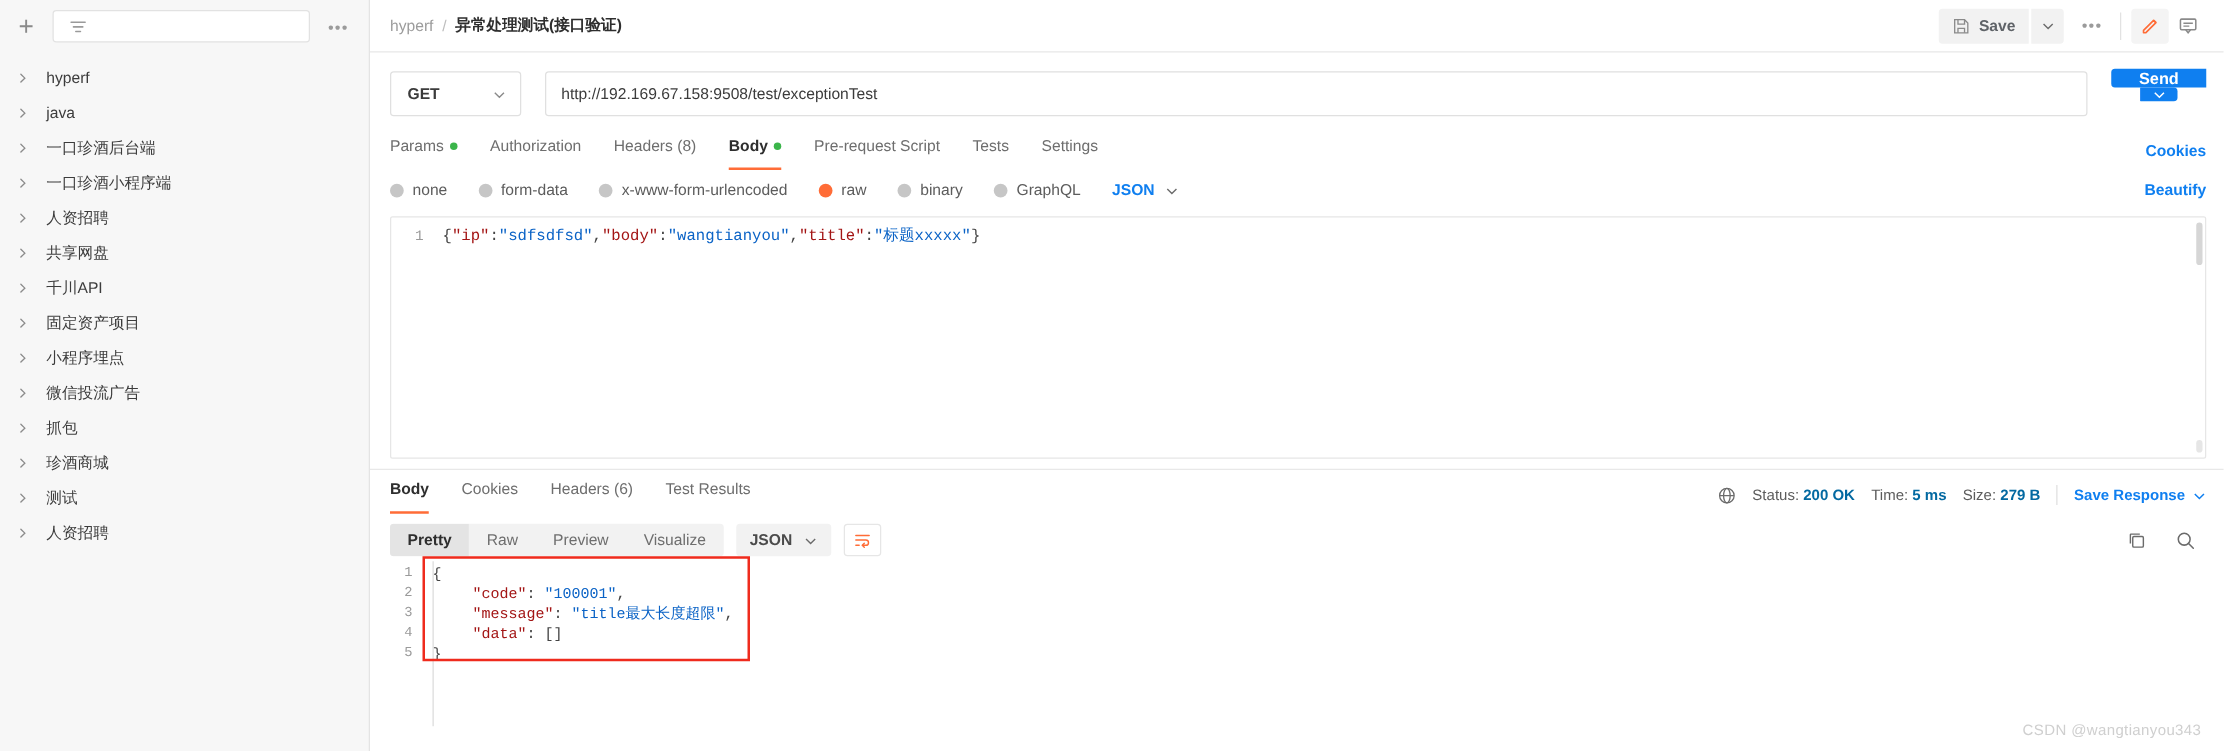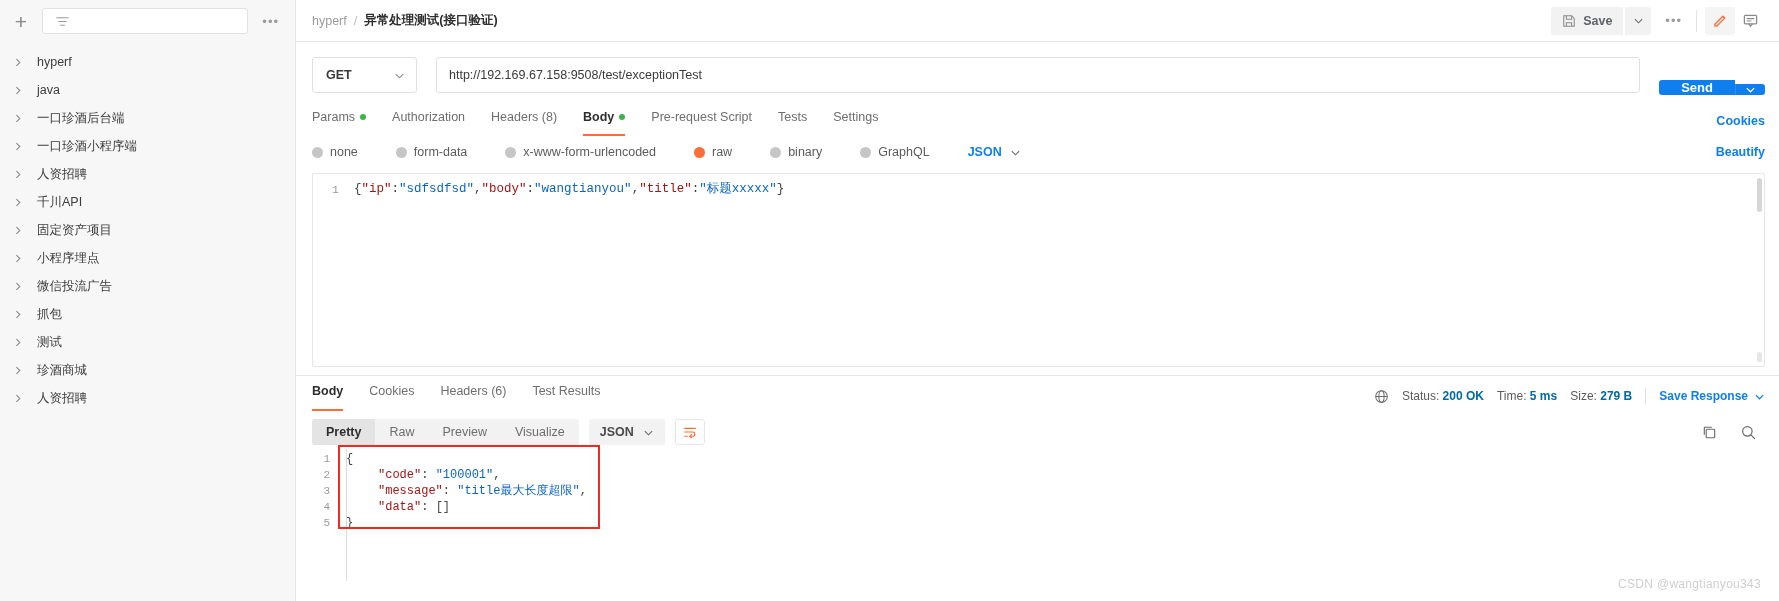--- a/index.html
+++ b/index.html
@@ -81,21 +81,21 @@
   }
   .method-label { font-size: 12.5px; color: #3b3b3b; font-weight: bold; }
   .urlbox {
     flex: 1; height: 36px; border: 1px solid #e0e0e0; border-radius: 3px;
     display: flex; align-items: center; padding: 0 12px; background: #fff; min-width: 0;
   }
   .urlbox input {
     border: none; outline: none; width: 100%; font-size: 12.5px; color: #3b3b3b;
     font-family: "Liberation Sans", sans-serif; background: transparent;
   }
-  .send-grp { display: flex; align-items: flex-end; height: 40px; }
+  .send-grp { display: flex; align-items: center; height: 40px; flex-direction: column; }
   .send-btn {
     background: #0f7ff0; color: #fff; border: none; border-radius: 3px 0 0 3px;
     font-size: 13px; font-weight: bold; padding: 0 22px; cursor: pointer;
     font-family: "Liberation Sans", sans-serif;
   }
   .send-caret {
     background: #0f7ff0; color: #fff; border-radius: 0 3px 3px 0; width: 30px;
     display: flex; align-items: center; justify-content: center; cursor: pointer;
     border-left: 1px solid #2d8cf4;
   }
@@ -113,21 +113,21 @@
     height: 2px; background: #ff6c37;
   }
   .tab:first-child.active::after { left: 0; }
   .dot-g { width: 6px; height: 6px; border-radius: 50%; background: #3bb54a; display: inline-block; }
   .cookies-link {
     margin-left: auto; font-size: 12.5px; color: #0f7ff0; cursor: pointer;
     font-weight: bold; padding-bottom: 8px;
   }
 
   
-  .btyperow { display: flex; align-items: center; padding: 9px 14px 8px 16px; gap: 18px; flex: 0 0 auto; }
+  .btyperow { display: flex; align-items: center; padding: 9px 14px 8px 16px; gap: 5px; flex: 0 0 auto; }
   .radio { display: flex; align-items: center; gap: 7px; margin-right: 20px; cursor: pointer; font-size: 12.5px; color: #5c5c5c; }
   .rdot { width: 11px; height: 11px; border-radius: 50%; background: #c6c6c6; display: inline-block; }
   .rdot.on { background: #ff6c37; }
   .jsonsel { display: flex; align-items: center; gap: 8px; cursor: pointer; font-size: 12.5px; color: #0f7ff0; font-weight: bold; }
   .beautify { margin-left: auto; font-size: 12.5px; color: #0f7ff0; cursor: pointer; font-weight: bold; }
 
   
   .editor-wrap { margin: 6px 14px 0 16px; border: 1px solid #e6e6e6; border-radius: 2px;
      height: 194px; display: flex; position: relative; background: #fff; flex: 0 0 194px; }
   .gutter { width: 34px; padding-top: 7px; text-align: right; padding-right: 8px;
@@ -245,20 +245,26 @@
         <div class="sb-item">
           <svg class="sb-chev" width="9" height="9" viewBox="0 0 10 10">
             <path d="M3 1.5L6.5 5 3 8.5" fill="none" stroke="#8b8b8b" stroke-width="1.2" stroke-linecap="round"></path>
           </svg>
           <span class="sb-label">人资招聘</span>
         </div>
         <div class="sb-item">
           <svg class="sb-chev" width="9" height="9" viewBox="0 0 10 10">
             <path d="M3 1.5L6.5 5 3 8.5" fill="none" stroke="#8b8b8b" stroke-width="1.2" stroke-linecap="round"></path>
           </svg>
+          <span class="sb-label">共享网盘</span>
+        </div>
+        <div class="sb-item">
+          <svg class="sb-chev" width="9" height="9" viewBox="0 0 10 10">
+            <path d="M3 1.5L6.5 5 3 8.5" fill="none" stroke="#8b8b8b" stroke-width="1.2" stroke-linecap="round"></path>
+          </svg>
           <span class="sb-label">千川API</span>
         </div>
         <div class="sb-item">
           <svg class="sb-chev" width="9" height="9" viewBox="0 0 10 10">
             <path d="M3 1.5L6.5 5 3 8.5" fill="none" stroke="#8b8b8b" stroke-width="1.2" stroke-linecap="round"></path>
           </svg>
           <span class="sb-label">固定资产项目</span>
         </div>
         <div class="sb-item">
           <svg class="sb-chev" width="9" height="9" viewBox="0 0 10 10">
@@ -275,27 +281,27 @@
         <div class="sb-item">
           <svg class="sb-chev" width="9" height="9" viewBox="0 0 10 10">
             <path d="M3 1.5L6.5 5 3 8.5" fill="none" stroke="#8b8b8b" stroke-width="1.2" stroke-linecap="round"></path>
           </svg>
           <span class="sb-label">抓包</span>
         </div>
         <div class="sb-item">
           <svg class="sb-chev" width="9" height="9" viewBox="0 0 10 10">
             <path d="M3 1.5L6.5 5 3 8.5" fill="none" stroke="#8b8b8b" stroke-width="1.2" stroke-linecap="round"></path>
           </svg>
+          <span class="sb-label">珍酒商城</span>
+        </div>
+        <div class="sb-item">
+          <svg class="sb-chev" width="9" height="9" viewBox="0 0 10 10">
+            <path d="M3 1.5L6.5 5 3 8.5" fill="none" stroke="#8b8b8b" stroke-width="1.2" stroke-linecap="round"></path>
+          </svg>
           <span class="sb-label">测试</span>
-        </div>
-        <div class="sb-item">
-          <svg class="sb-chev" width="9" height="9" viewBox="0 0 10 10">
-            <path d="M3 1.5L6.5 5 3 8.5" fill="none" stroke="#8b8b8b" stroke-width="1.2" stroke-linecap="round"></path>
-          </svg>
-          <span class="sb-label">珍酒商城</span>
         </div>
         <div class="sb-item">
           <svg class="sb-chev" width="9" height="9" viewBox="0 0 10 10">
             <path d="M3 1.5L6.5 5 3 8.5" fill="none" stroke="#8b8b8b" stroke-width="1.2" stroke-linecap="round"></path>
           </svg>
           <span class="sb-label">人资招聘</span>
         </div>
       </div>
   </div>
 

